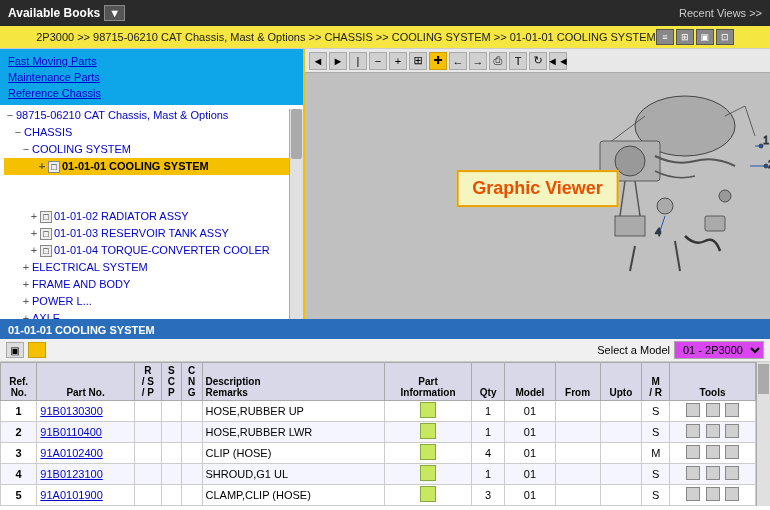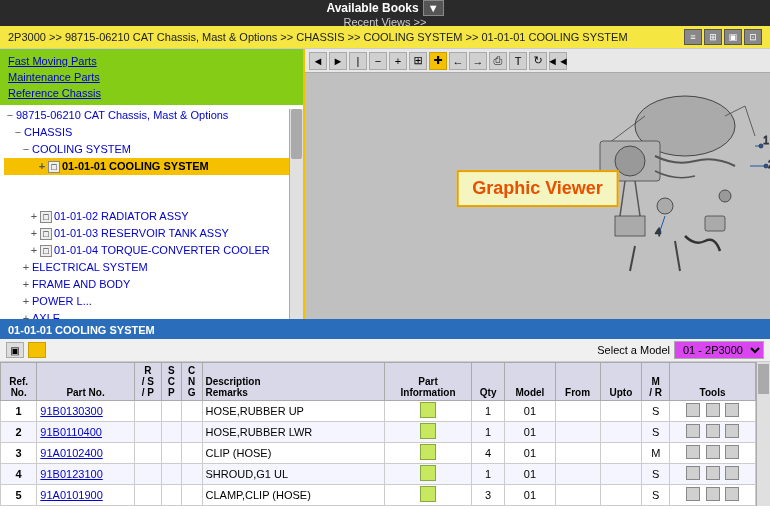--- a/index.html
+++ b/index.html
@@ -1,55 +1,55 @@
 <!DOCTYPE html>
 <html><head>
   <meta charset="utf-8">
   <style>
     * { box-sizing: border-box; margin: 0; padding: 0; font-family: Arial, sans-serif; font-size: 11px; }
     body { width: 770px; height: 510px; overflow: hidden; background: #d0d0d0; }
 
     
     .top-bar {
       display: flex; align-items: center; justify-content: space-between;
-      background: #2a2a2a; color: white; height: 26px; padding: 0 8px; flex-direction: column;
+      background: #2a2a2a; color: white; height: 26px; padding: 0 8px;
     }
     .top-bar-left { display: flex; align-items: center; gap: 4px; }
     .top-bar-title { font-size: 12px; font-weight: bold; color: white; }
     .top-bar-dropdown {
       background: #555; border: 1px solid #888; color: white;
       font-size: 11px; padding: 1px 4px; cursor: pointer;
     }
     .top-bar-right { display: flex; align-items: center; gap: 4px; color: #ccc; font-size: 11px; }
 
     
     .breadcrumb-bar {
       background: #f5e642; padding: 3px 8px; font-size: 11px; color: #222;
-      border-bottom: 1px solid #ccc; display: flex; align-items: center; justify-content: space-between;
+      border-bottom: 1px solid #ccc; display: flex; align-items: center; justify-content: center;
     }
     .breadcrumb-icons { display: flex; gap: 2px; }
     .bread-icon {
       width: 18px; height: 16px; background: #888; border: 1px solid #555;
       display: inline-flex; align-items: center; justify-content: center;
       color: white; font-size: 9px; cursor: pointer;
     }
 
     
     .main-area {
       display: flex; height: 270px;
     }
 
     
     .toc-panel {
       width: 305px; min-width: 305px; background: white;
       border-right: 2px solid #f5c000; overflow: hidden; position: relative;
       display: flex; flex-direction: column;
     }
     .toc-links {
-      padding: 4px 8px; background: #84cc16;
+      padding: 4px 8px; background: #0ea5e9;
     }
     .toc-link {
       color: #0000cc; text-decoration: underline; cursor: pointer; display: block;
       font-size: 11px; line-height: 16px;
     }
     .toc-tree {
       flex: 1; overflow-y: auto; padding: 2px 4px;
     }
     .tree-item {
       line-height: 17px; cursor: default; white-space: nowrap;

